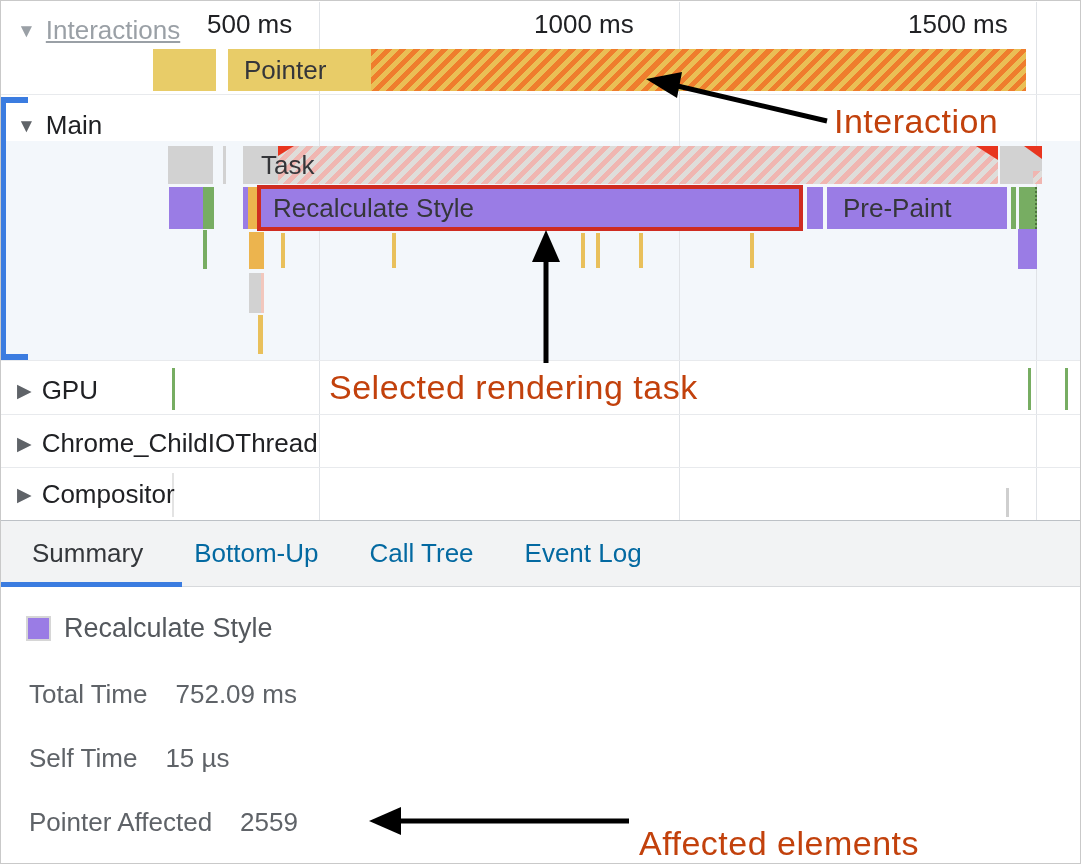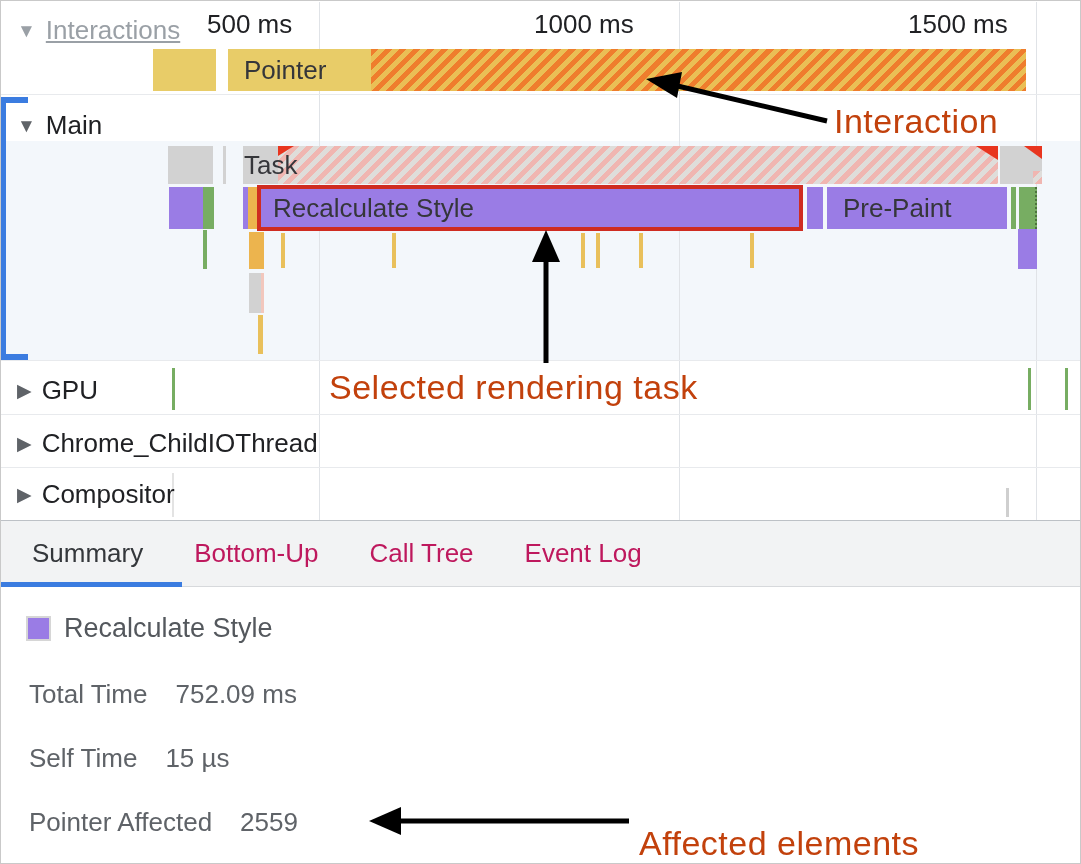--- a/index.html
+++ b/index.html
@@ -51,21 +51,21 @@
   
   #selected-event{left:256px;top:184px;width:546px;height:46px;background:var(--purple);
     border:4px solid var(--selection-red);display:flex;align-items:center;padding-left:12px;}
   #prepaint-bar{left:826px;top:186px;width:180px;height:42px;display:flex;align-items:center;padding-left:16px;}
   
   .bracket{position:absolute;background:var(--accent-blue);z-index:5;}
   
   #tabbar{position:absolute;left:0;top:519px;width:1081px;height:67px;background:#f2f3f4;
     border-top:1px solid #bdc1c6;border-bottom:1px solid #d7d9dc;display:flex;align-items:center;
     padding-left:31px;column-gap:51px;z-index:4;}
-  .tab{font-size:26px;color:#be185d;cursor:pointer;}
+  .tab{font-size:26px;color:#0369a1;cursor:pointer;}
   .tab.active{color:#34373b;}
   #tab-underline{position:absolute;left:0;top:581px;width:181px;height:5px;background:var(--accent-blue);z-index:5;}
   
   #summary-title-row{position:absolute;left:25px;top:612px;display:flex;align-items:center;gap:13px;z-index:4;}
   #event-swatch{width:25px;height:25px;background:var(--purple);border:2px solid #d6d6d6;}
   #summary-title{font-size:27px;color:#54585d;}
   .stat-row{position:absolute;left:28px;font-size:26px;color:#5f6368;z-index:4;white-space:nowrap;}
   .stat-label{margin-right:28px;}
   
   .annotation{position:absolute;font-size:34px;color:#c2410c;z-index:10;white-space:nowrap;letter-spacing:.5px;}
@@ -105,21 +105,21 @@
   <div class="track-header" style="left:16px;top:109px">
     <span class="tri dark">▼</span>
     <span class="track-title">Main</span>
   </div>
 
   <div class="blk grayb" style="left:167px;top:145px;width:45px;height:38px"></div>
   <div class="blk grayb" style="left:222px;top:145px;width:3px;height:38px"></div>
   <div class="blk" id="task-bar">
     <div class="hatchpart hatch-red"></div>
     <div class="start-flag"></div>
-    <span class="blk-label" style="margin-left:1px">Task</span>
+    <span class="blk-label" style="margin-left:18px">Task</span>
   </div>
   <div class="end-flag" style="left:975px;top:145px"></div>
   <div class="blk grayb" id="task-tail">
     <div class="corner"></div>
     <div class="sliver hatch-red"></div>
   </div>
 
   <div class="blk purple" style="left:168px;top:186px;width:34px;height:42px"></div>
   <div class="blk green" style="left:202px;top:186px;width:11px;height:42px"></div>
   <div class="blk purple" style="left:242px;top:186px;width:5px;height:42px"></div>

